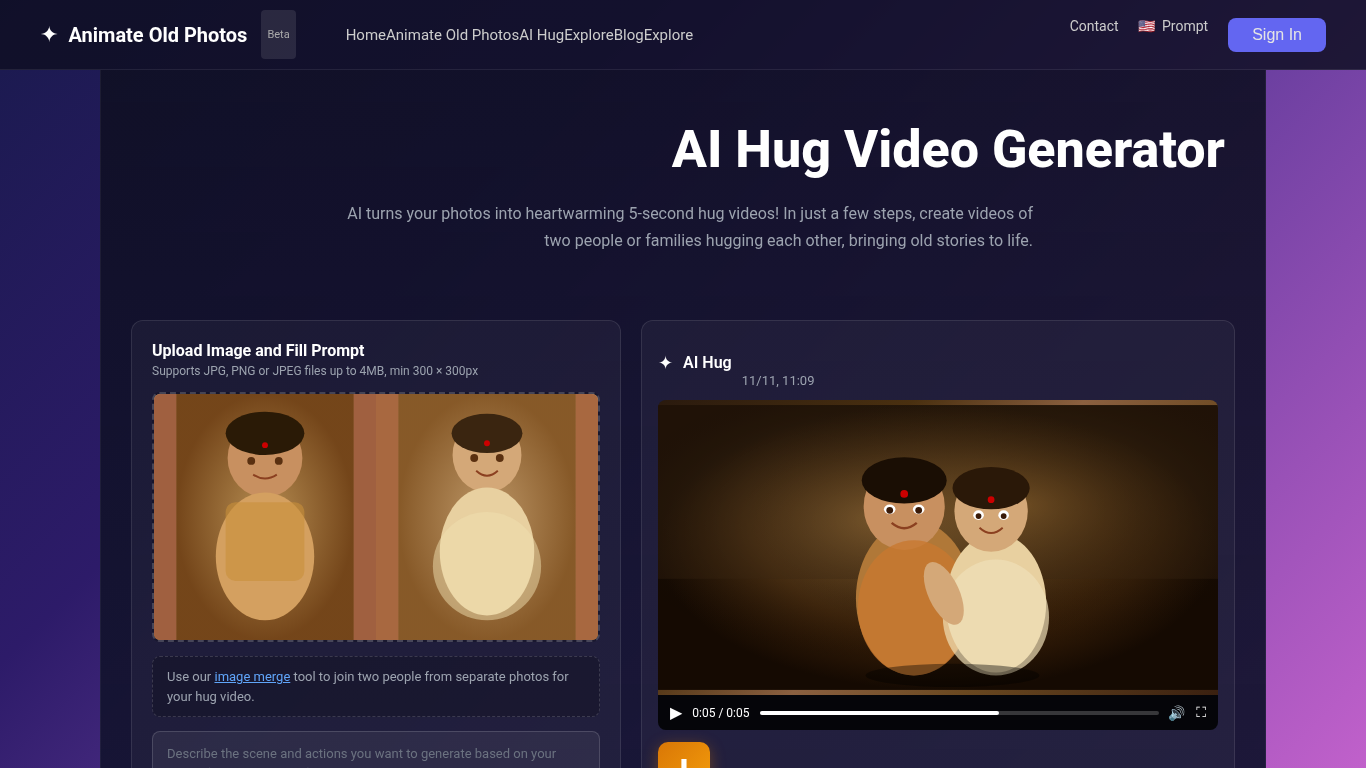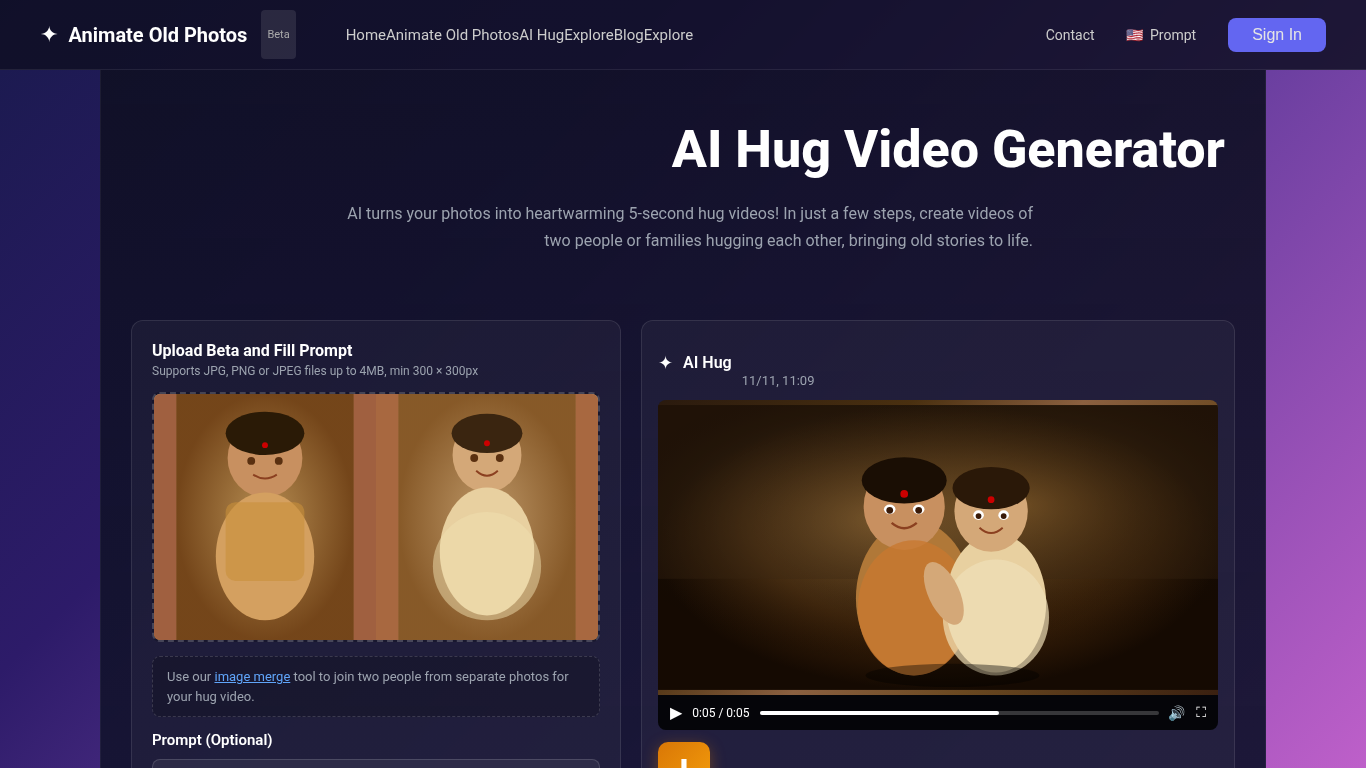--- a/index.html
+++ b/index.html
@@ -50,22 +50,22 @@
       flex: 1;
     }
     .nav-link {
       color: #ccc;
       text-decoration: none;
       font-size: 15px;
       cursor: pointer;
     }
     .nav-right {
       display: flex;
-      align-items: center;
-      gap: 32px;
+      align-items: flex-start;
+      gap: 20px;
     }
     .contact-link {
       color: #ccc;
       font-size: 14px;
       cursor: pointer;
     }
     .lang-selector {
       display: flex;
       align-items: center;
       gap: 6px;
@@ -349,21 +349,21 @@
 <div class="main-content">
 
   <div class="hero-section">
     <h1 class="hero-title">AI Hug Video Generator</h1>
     <p class="hero-subtitle">AI turns your photos into heartwarming 5-second hug videos! In just a few steps, create videos of two people or families hugging each other, bringing old stories to life.</p>
   </div>
 
   <div class="columns">
 
     <div class="left-col">
-      <div class="upload-title">Upload Beta and Fill Prompt</div>
+      <div class="upload-title">Upload Image and Fill Prompt</div>
       <div class="upload-subtitle">Supports JPG, PNG or JPEG files up to 4MB, min 300 × 300px</div>
 
       <div class="image-upload-area">
         <div class="uploaded-photo">
           <div class="photo-half">
             <div class="child-left child-figure">
               
               <svg width="100%" height="100%" viewBox="0 0 180 250">
                 <defs>
                   <radialGradient id="bg1" cx="50%" cy="50%">
@@ -419,21 +419,20 @@
               </svg>
             </div>
           </div>
         </div>
       </div>
 
       <div class="image-merge-text">
         <span>Use our </span><span class="image-merge-link">image merge</span><span> tool to join two people from separate photos for your hug video.</span>
       </div>
 
-      <div class="prompt-label">Prompt (Optional)</div>
       <textarea class="prompt-textarea" placeholder="Describe the scene and actions you want to generate based on your image (subject + Motion), e.g., two people..." style=""></textarea>
     </div>
 
     <div class="right-col">
       <div class="video-header">
         <span class="sparkle-icon">✦</span>
         <span class="video-label">AI Hug</span>
         <span class="video-timestamp">11/11, 11:09</span>
       </div>
 

